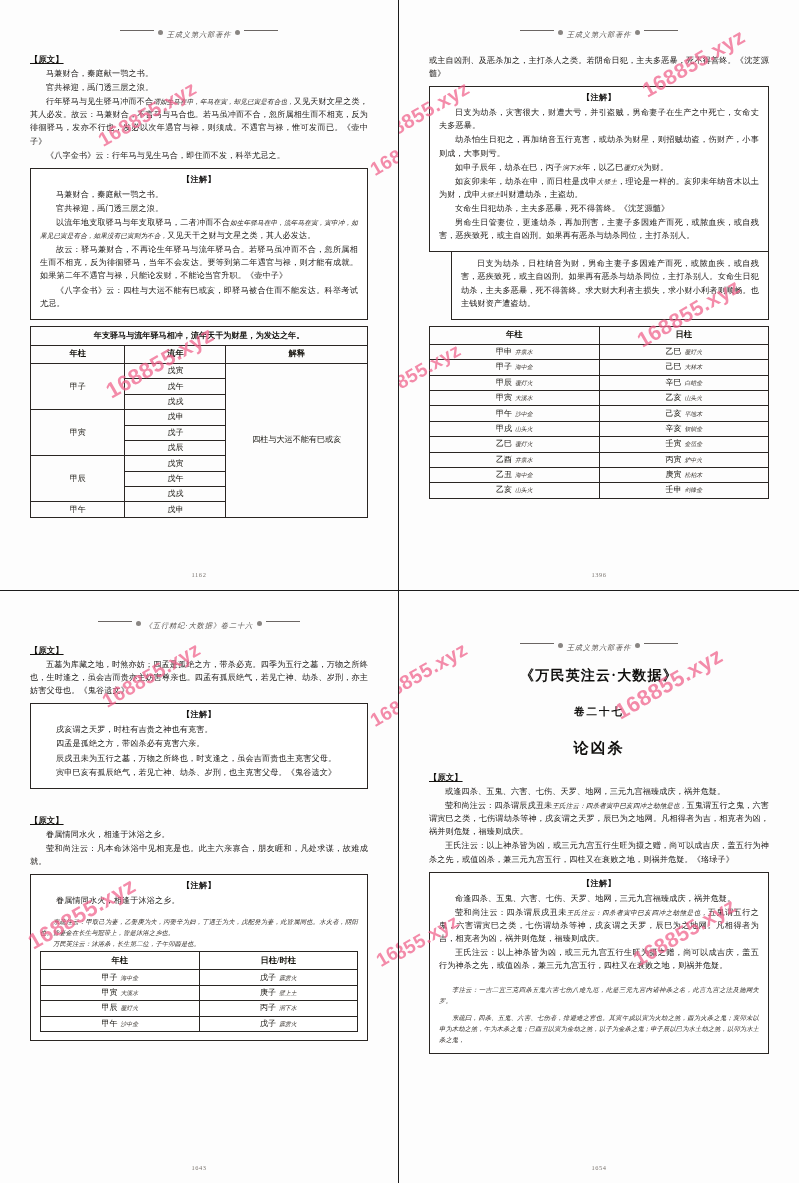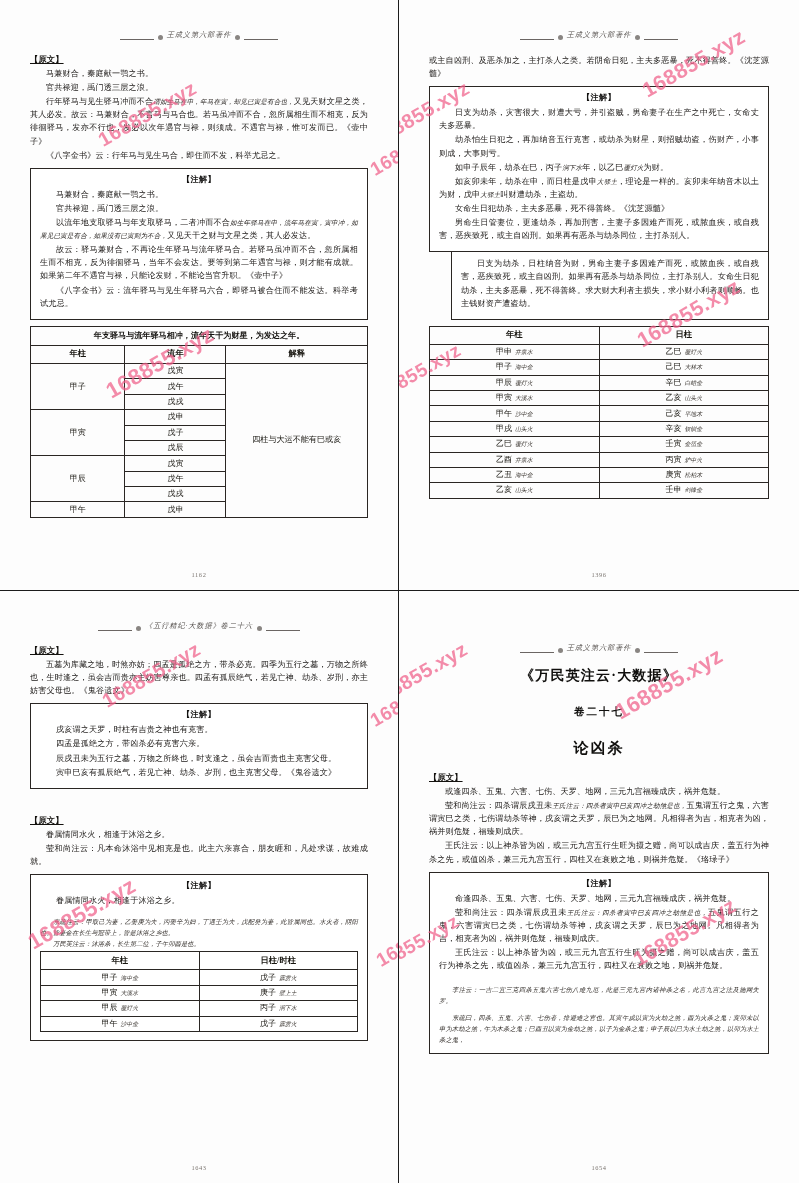--- a/index.html
+++ b/index.html
@@ -22,27 +22,27 @@
     background: #fdfdfd;
     overflow: hidden;
     padding: 26px 30px 8px 30px;
   }
   .page.tl { border-right: 1.5px solid #1c1c1c; border-bottom: 1.5px solid #1c1c1c; }
   .page.tr { border-bottom: 1.5px solid #1c1c1c; }
   .page.bl { border-right: 1.5px solid #1c1c1c; }
 
   
   .runhead {
-    display: flex; align-items: flex-end; justify-content: center;
+    display: flex; align-items: flex-start; justify-content: center;
     gap: 4px;
     margin: 4px 0 14px 0;
     color: #55504d;
     font-size: 7.2px;
     letter-spacing: .9px;
-    font-family: Liberation Serif, serif;
+    font-family: Liberation Sans, sans-serif;
   }
   .runhead .rule { display: inline-block; width: 34px; height: 1px; background: #6b6663; }
   .runhead .bullet {
     display:inline-block; width: 5px; height: 5px; border-radius: 50%;
     background: #6b6663; opacity:.8;
   }
   .runhead .ht { white-space: nowrap; font-style: italic; }
 
   
   .label {
@@ -165,21 +165,21 @@
     <p class="body ind">官共禄迎，禹门透三层之浪。</p>
     <p class="body ind"><span>行年驿马与见生驿马冲而不合</span><span class="small hand">谓如生马在申，年马在寅，却见已寅是有合也，</span><span>又见天财文星之类，其人必发。故云：马兼财合，不言马与马合也。若马虽冲而不合，忽所属相生而不相克，反为徘徊驿马，发亦不行也，发必以次年遇官与禄，则须成。不遇官与禄，惟可发而已。《壶中子》</span></p>
     <p class="body ind">《八字金书》云：行年马与见生马合，即住而不发，科举尤忌之。</p>
 
     <div class="notebox">
       <div class="boxtitle">【注解】</div>
       <p class="body ind">马兼财合，秦庭献一鹗之书。</p>
       <p class="body ind">官共禄迎，禹门透三层之浪。</p>
       <p class="body ind"><span>以流年地支取驿马与年支取驿马，二者冲而不合</span><span class="small hand">如生年驿马在申，流年马在寅，寅申冲，如果见已寅是有合，如果没有已寅则为不合，</span><span>又见天干之财与文星之类，其人必发达。</span></p>
       <p class="body ind">故云：驿马兼财合，不再论生年驿马与流年驿马合。若驿马虽冲而不合，忽所属相生而不相克，反为徘徊驿马，当年不会发达。要等到第二年遇官与禄，则才能有成就。如果第二年不遇官与禄，只能论发财，不能论当官升职。《壶中子》</p>
-      <p class="body ind">《八字金书》云：流年驿马与见生年驿马六合，即驿马被合住而不能发达。科举考试尤忌。</p>
+      <p class="body ind">《八字金书》云：四柱与大运不能有巳或亥，即驿马被合住而不能发达。科举考试尤忌。</p>
     </div>
 
     <table class="grid">
       <caption class="capline">年支驿马与流年驿马相冲，流年天干为财星，为发达之年。</caption>
       <thead>
         <tr>
           <th style="width:28%">年柱</th>
           <th style="width:30%">流年</th>
           <th style="width:42%">解释</th>
         </tr>

